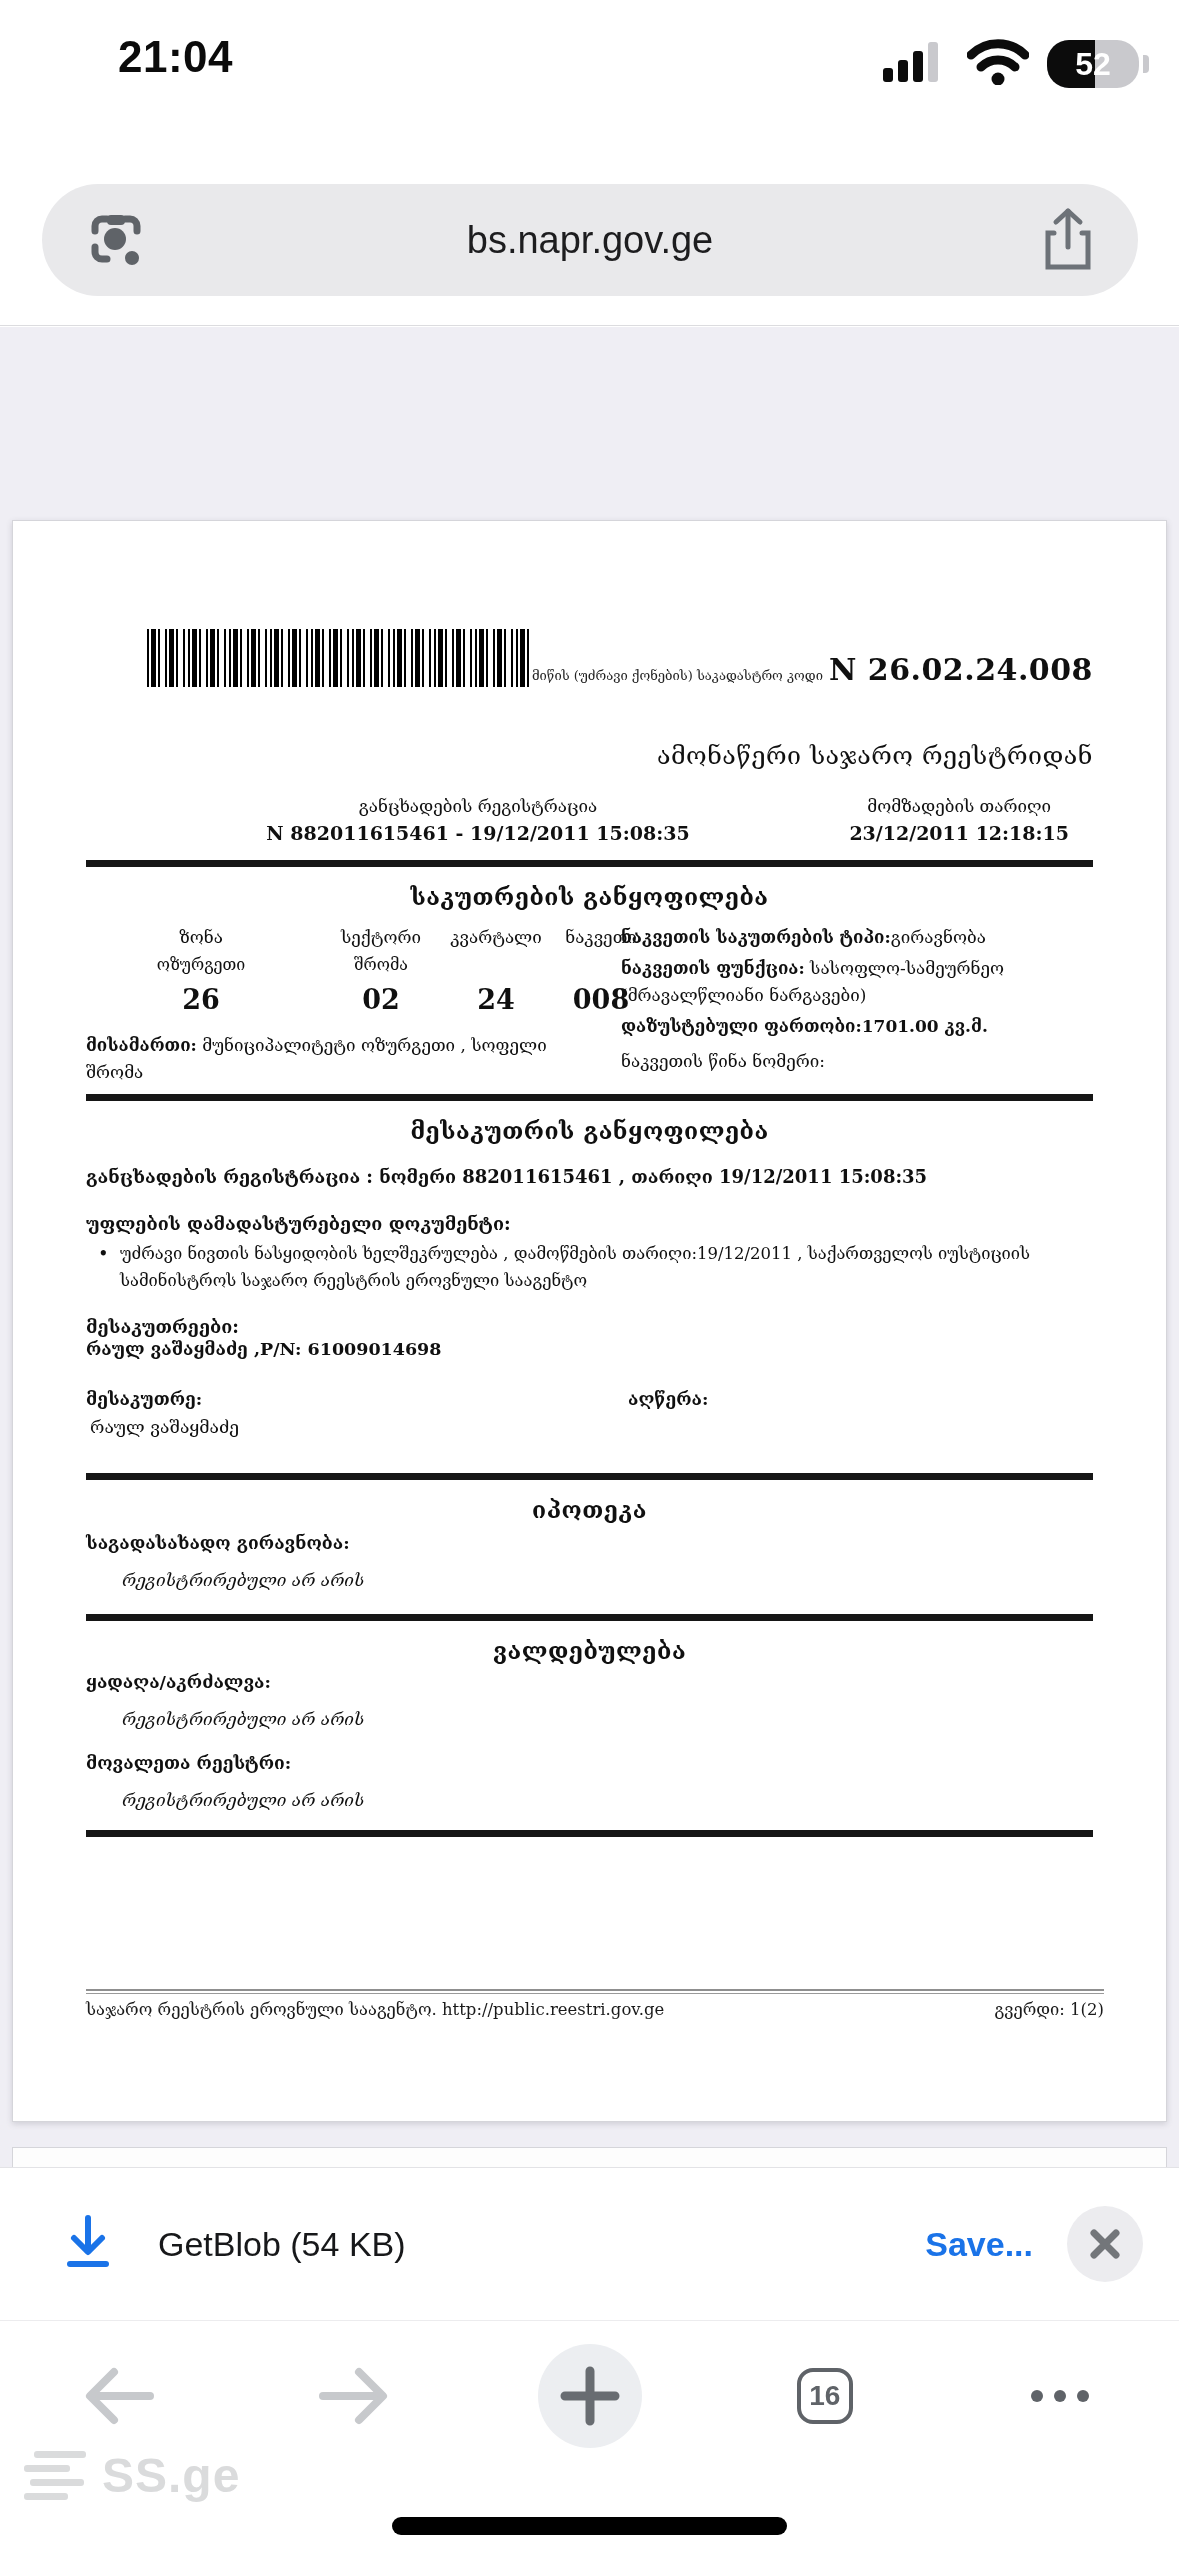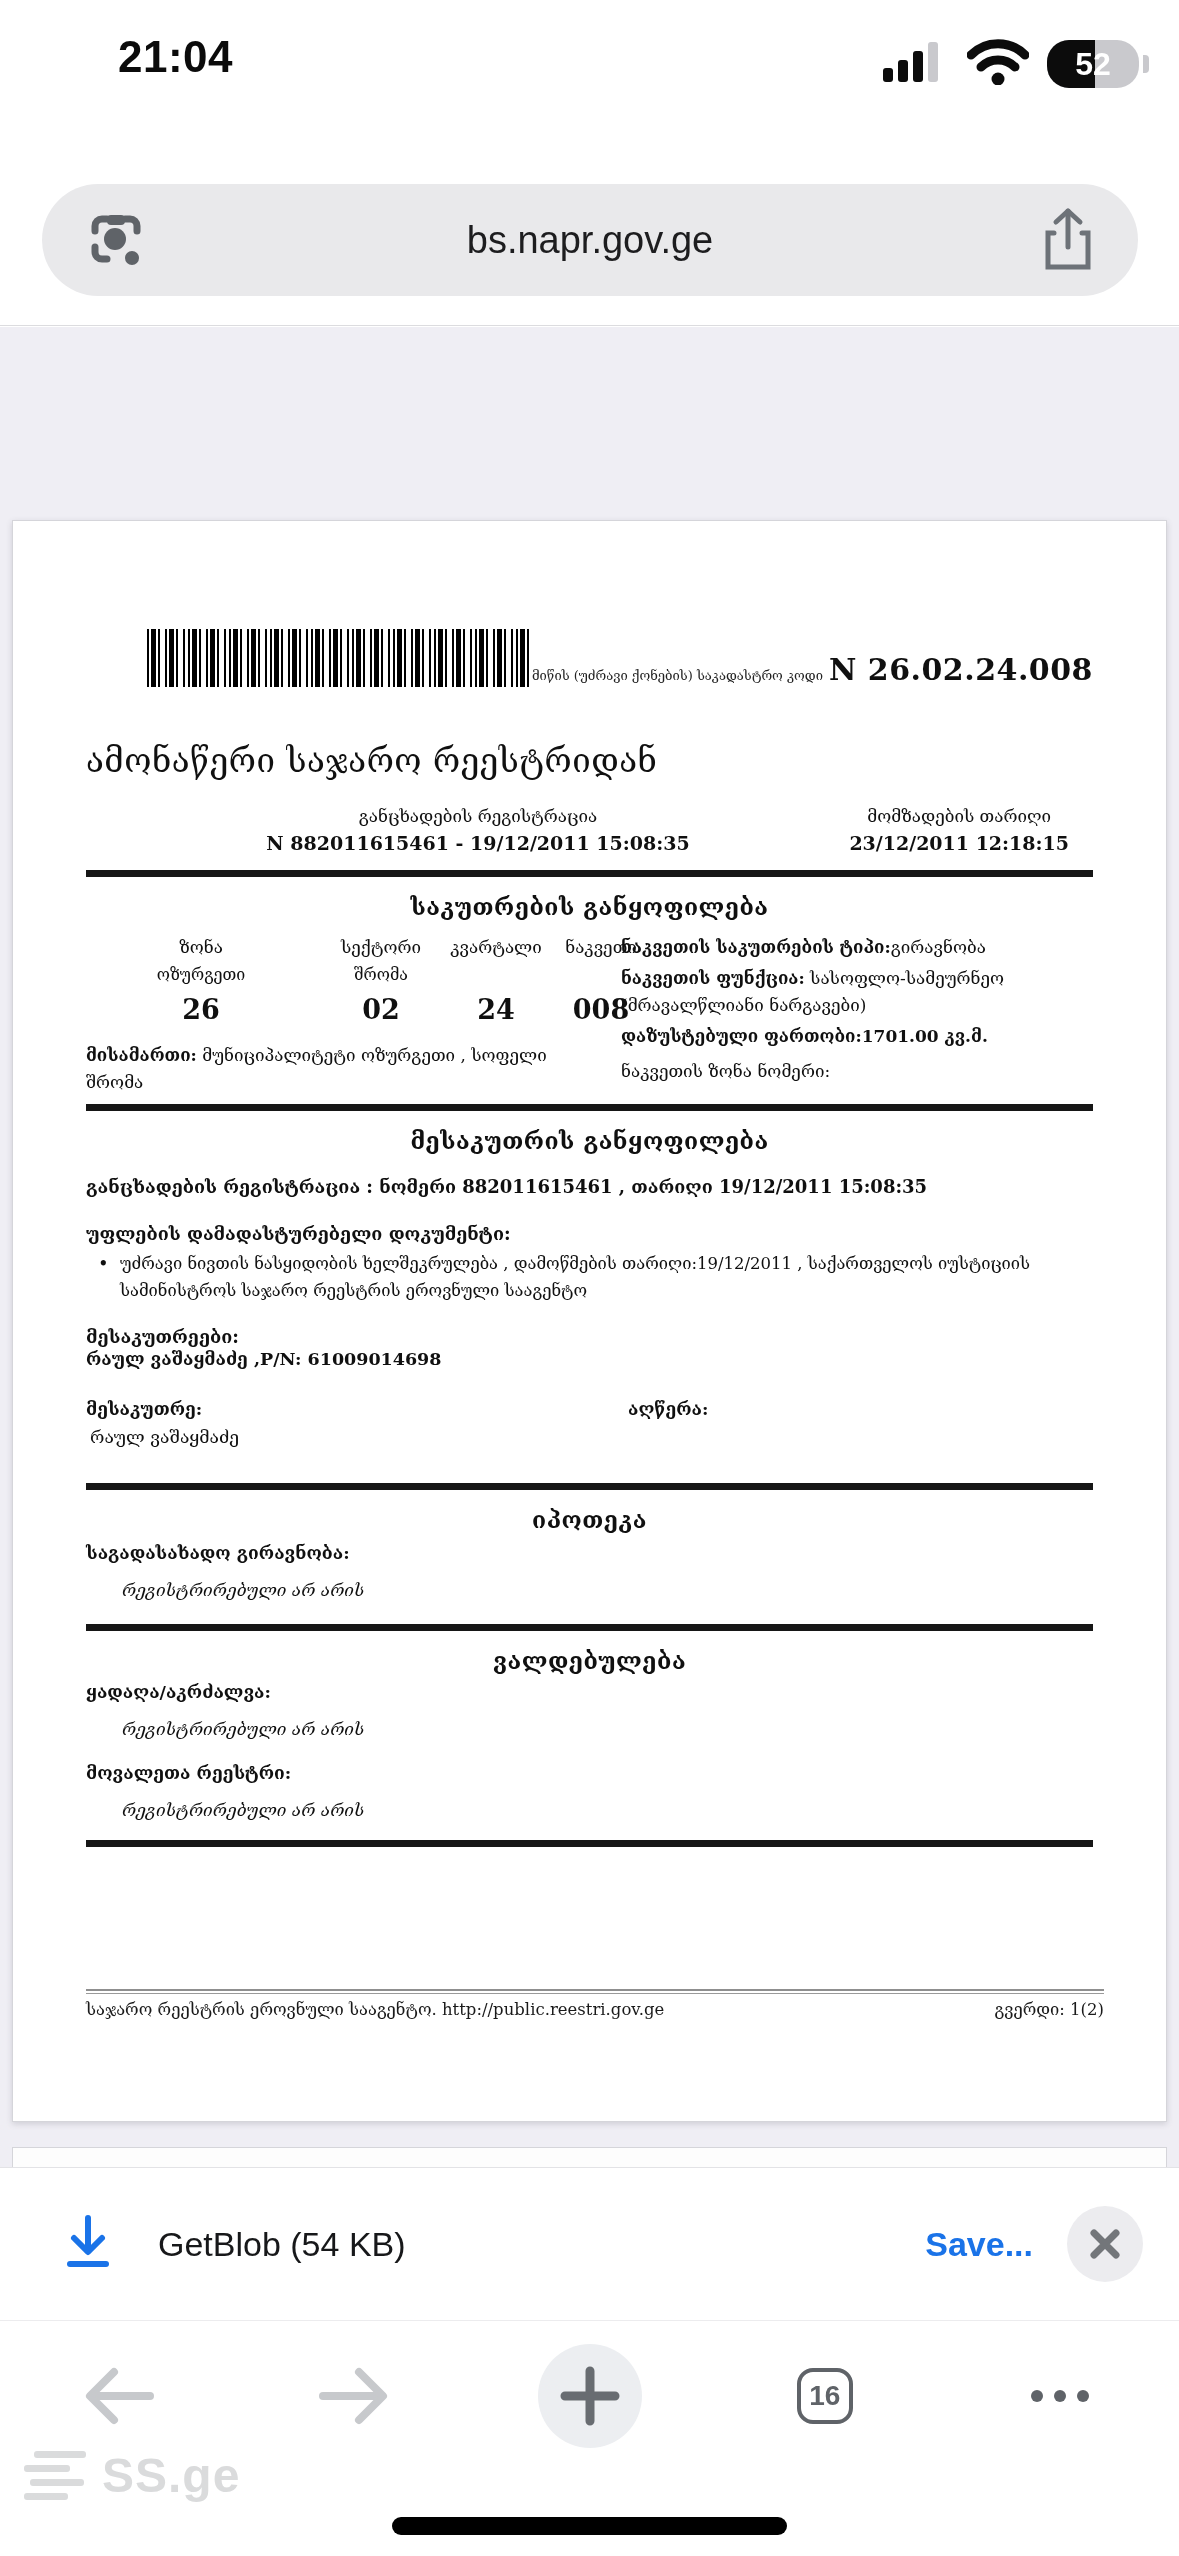--- a/index.html
+++ b/index.html
@@ -39,21 +39,21 @@
       #000 4px,#000 9px, transparent 9px,transparent 11px,
       #000 11px,#000 13px, transparent 13px,transparent 18px,
       #000 18px,#000 20px, transparent 20px,transparent 22px,
       #000 22px,#000 27px, transparent 27px,transparent 29px,
       #000 29px,#000 31px, transparent 31px,transparent 36px,
       #000 36px,#000 38px, transparent 38px,transparent 41px); }
   .code-block { display:flex; align-items:baseline; gap:6px; }
   .cad-label { font-size:13px; color:#222; }
   .cad-code { font-size:30px; font-weight:700; letter-spacing:0.5px; }
 
-  .doc-title { text-align:left; font-size:33px; margin-top:54px; letter-spacing:0.5px; }
+  .doc-title { text-align:right; font-size:25px; margin-top:54px; letter-spacing:0.5px; }
 
   .reg-row { display:flex; margin-top:26px; }
   .reg-left { margin-left:92px; width:600px; text-align:center; }
   .reg-right { margin-left:auto; margin-right:24px; text-align:center; }
   .reg-label { font-size:17px; }
   .reg-value { font-size:19px; font-weight:700; margin-top:6px; }
 
   .rule { height:7px; background:#161616; margin-top:16px; }
   .rule.r2 { margin-top:8px; }
 
@@ -223,21 +223,21 @@
           <span class="n">02</span>
           <span class="n">24</span>
           <span class="n">008</span>
         </div>
         <div class="addr"><span class="b">მისამართი:</span><span> მუნიციპალიტეტი ოზურგეთი , სოფელი შრომა</span></div>
       </div>
       <div class="prop-right">
         <div class="pr-line"><span class="b">ნაკვეთის საკუთრების ტიპი:</span><span>გირავნობა</span></div>
         <div class="pr-line"><span class="b">ნაკვეთის ფუნქცია:</span><span> სასოფლო-სამეურნეო (მრავალწლიანი ნარგავები)</span></div>
         <div class="pr-line b"><span>დაზუსტებული ფართობი:</span><span>1701.00 კვ.მ.</span></div>
-        <div class="pr-line pr-prev">ნაკვეთის ზონა ნომერი:</div>
+        <div class="pr-line pr-prev">ნაკვეთის წინა ნომერი:</div>
       </div>
     </div>
 
     <div class="rule r2"></div>
 
     <div class="sec-head">მესაკუთრის განყოფილება</div>
 
     <div class="own-line">განცხადების რეგისტრაცია : ნომერი 882011615461   , თარიღი 19/12/2011 15:08:35</div>
 
     <div class="doc-label">უფლების დამადასტურებელი დოკუმენტი:</div>

